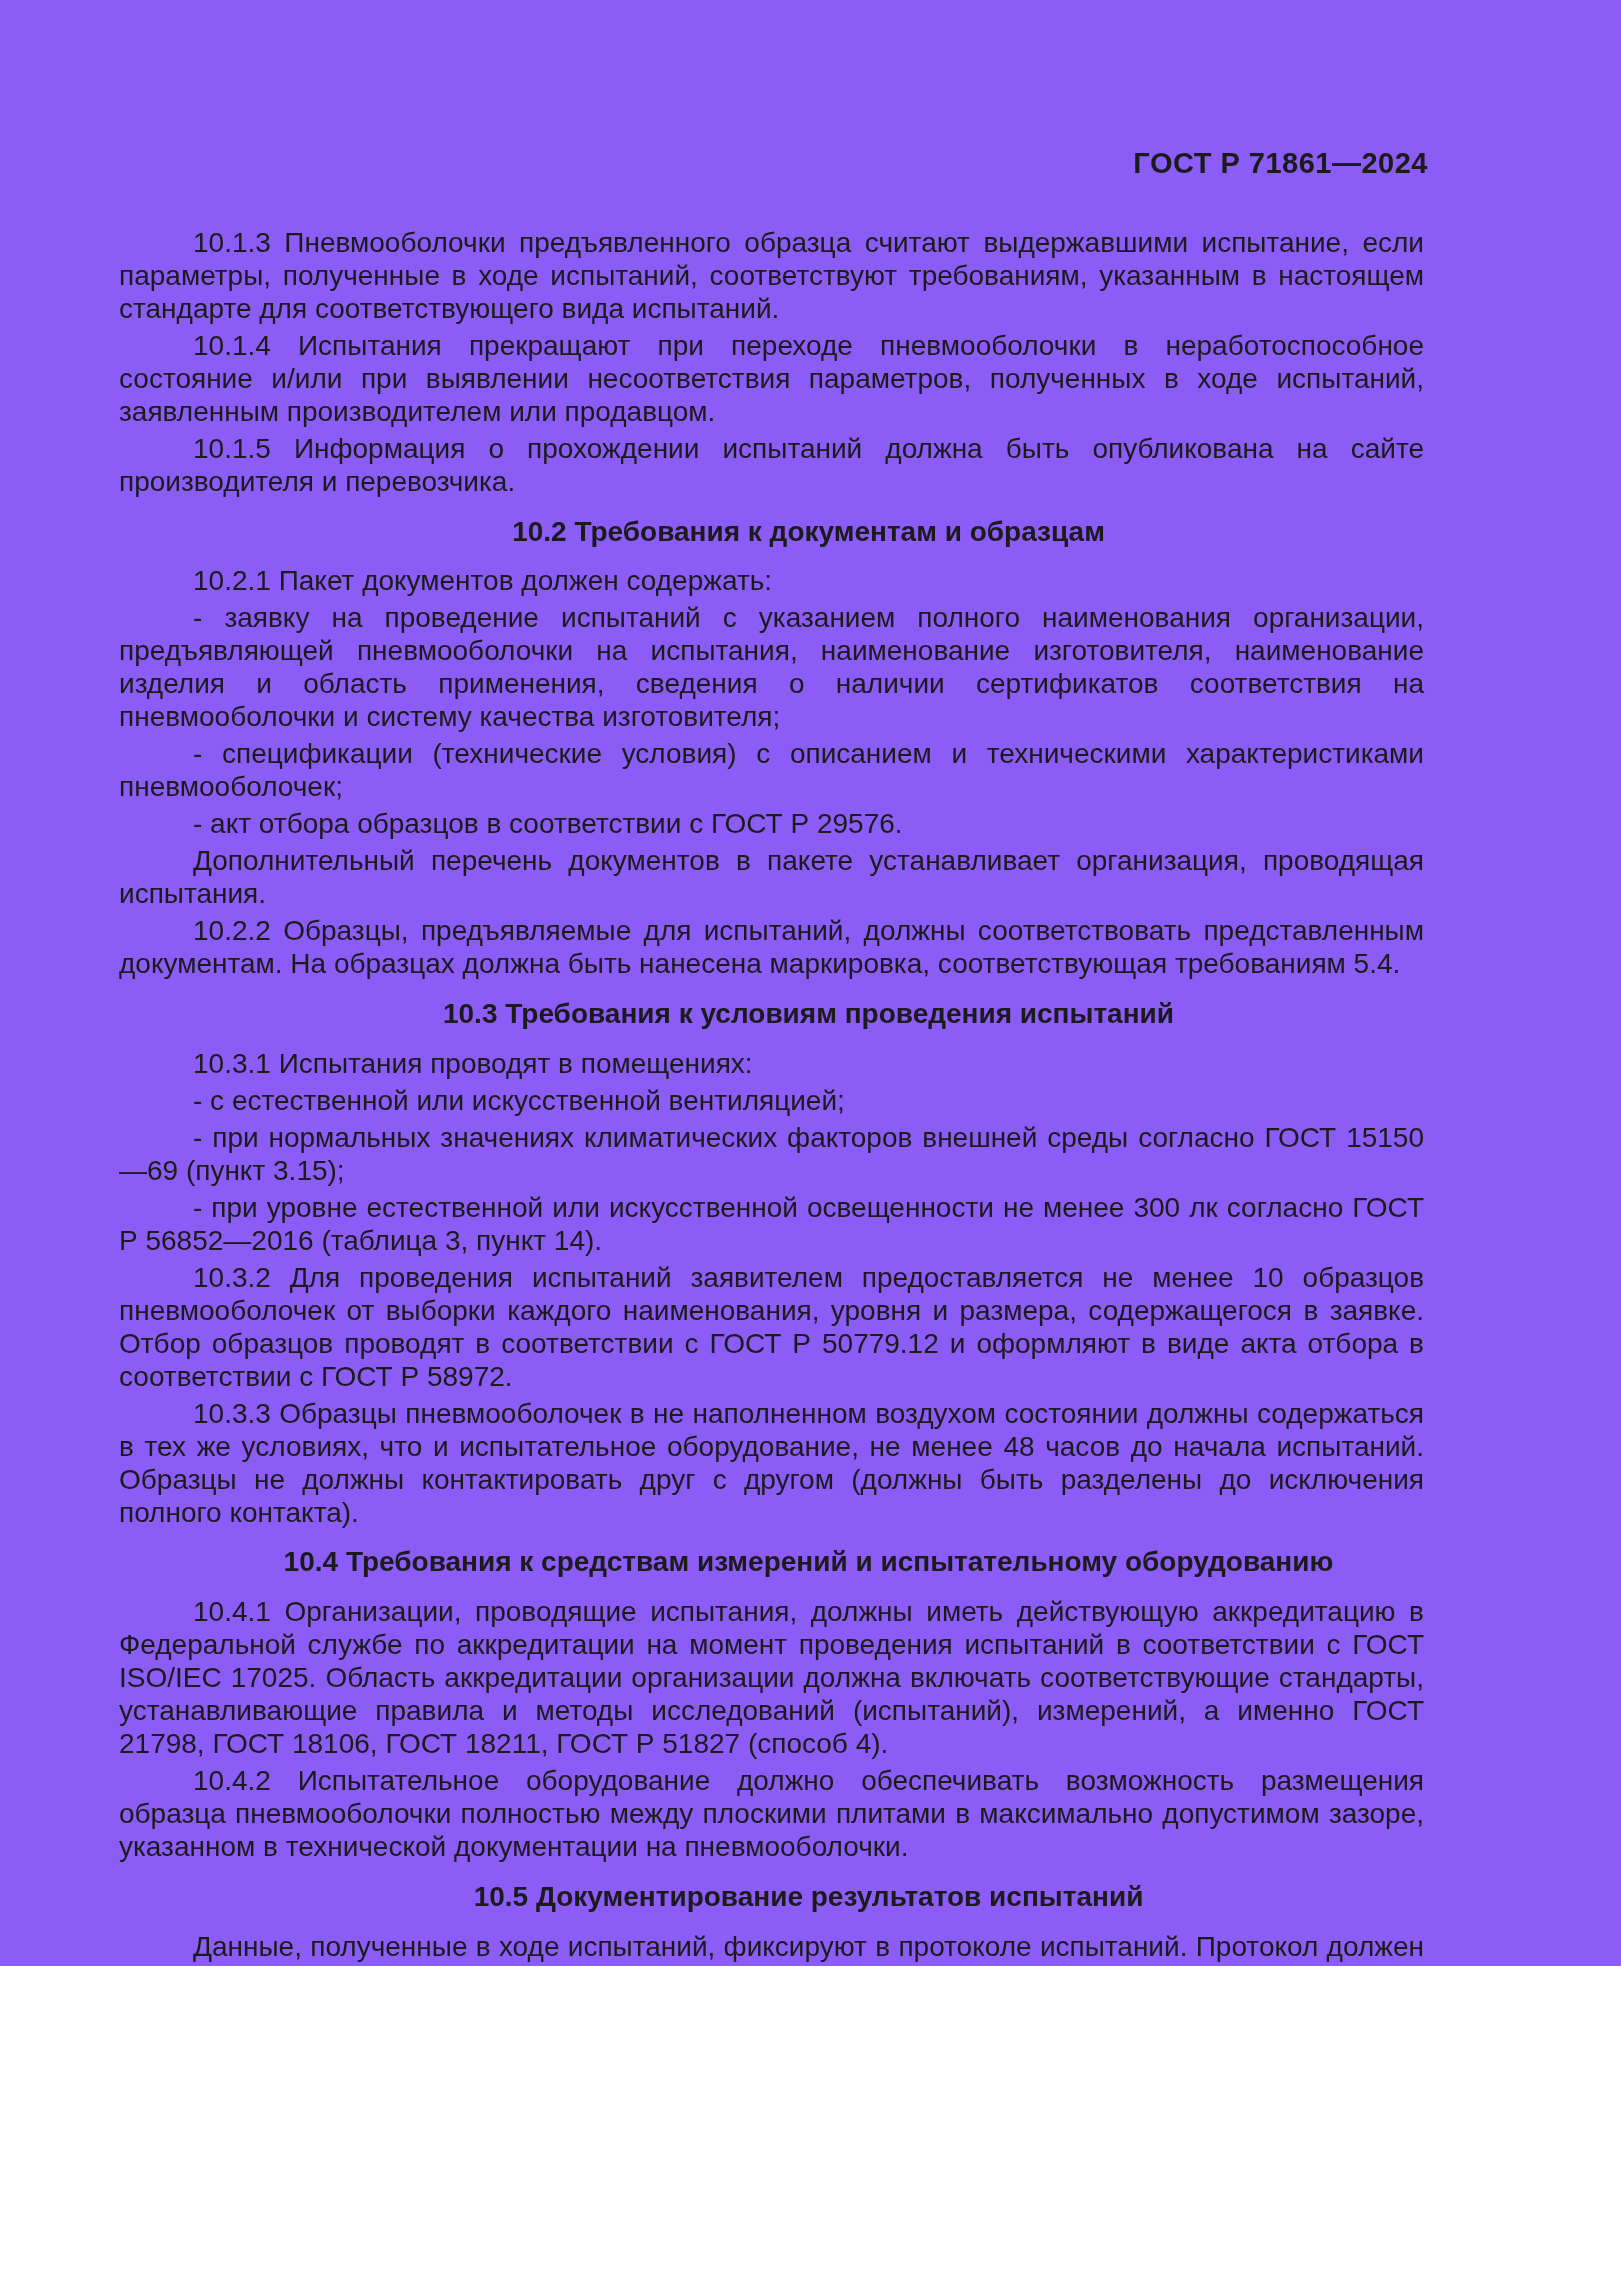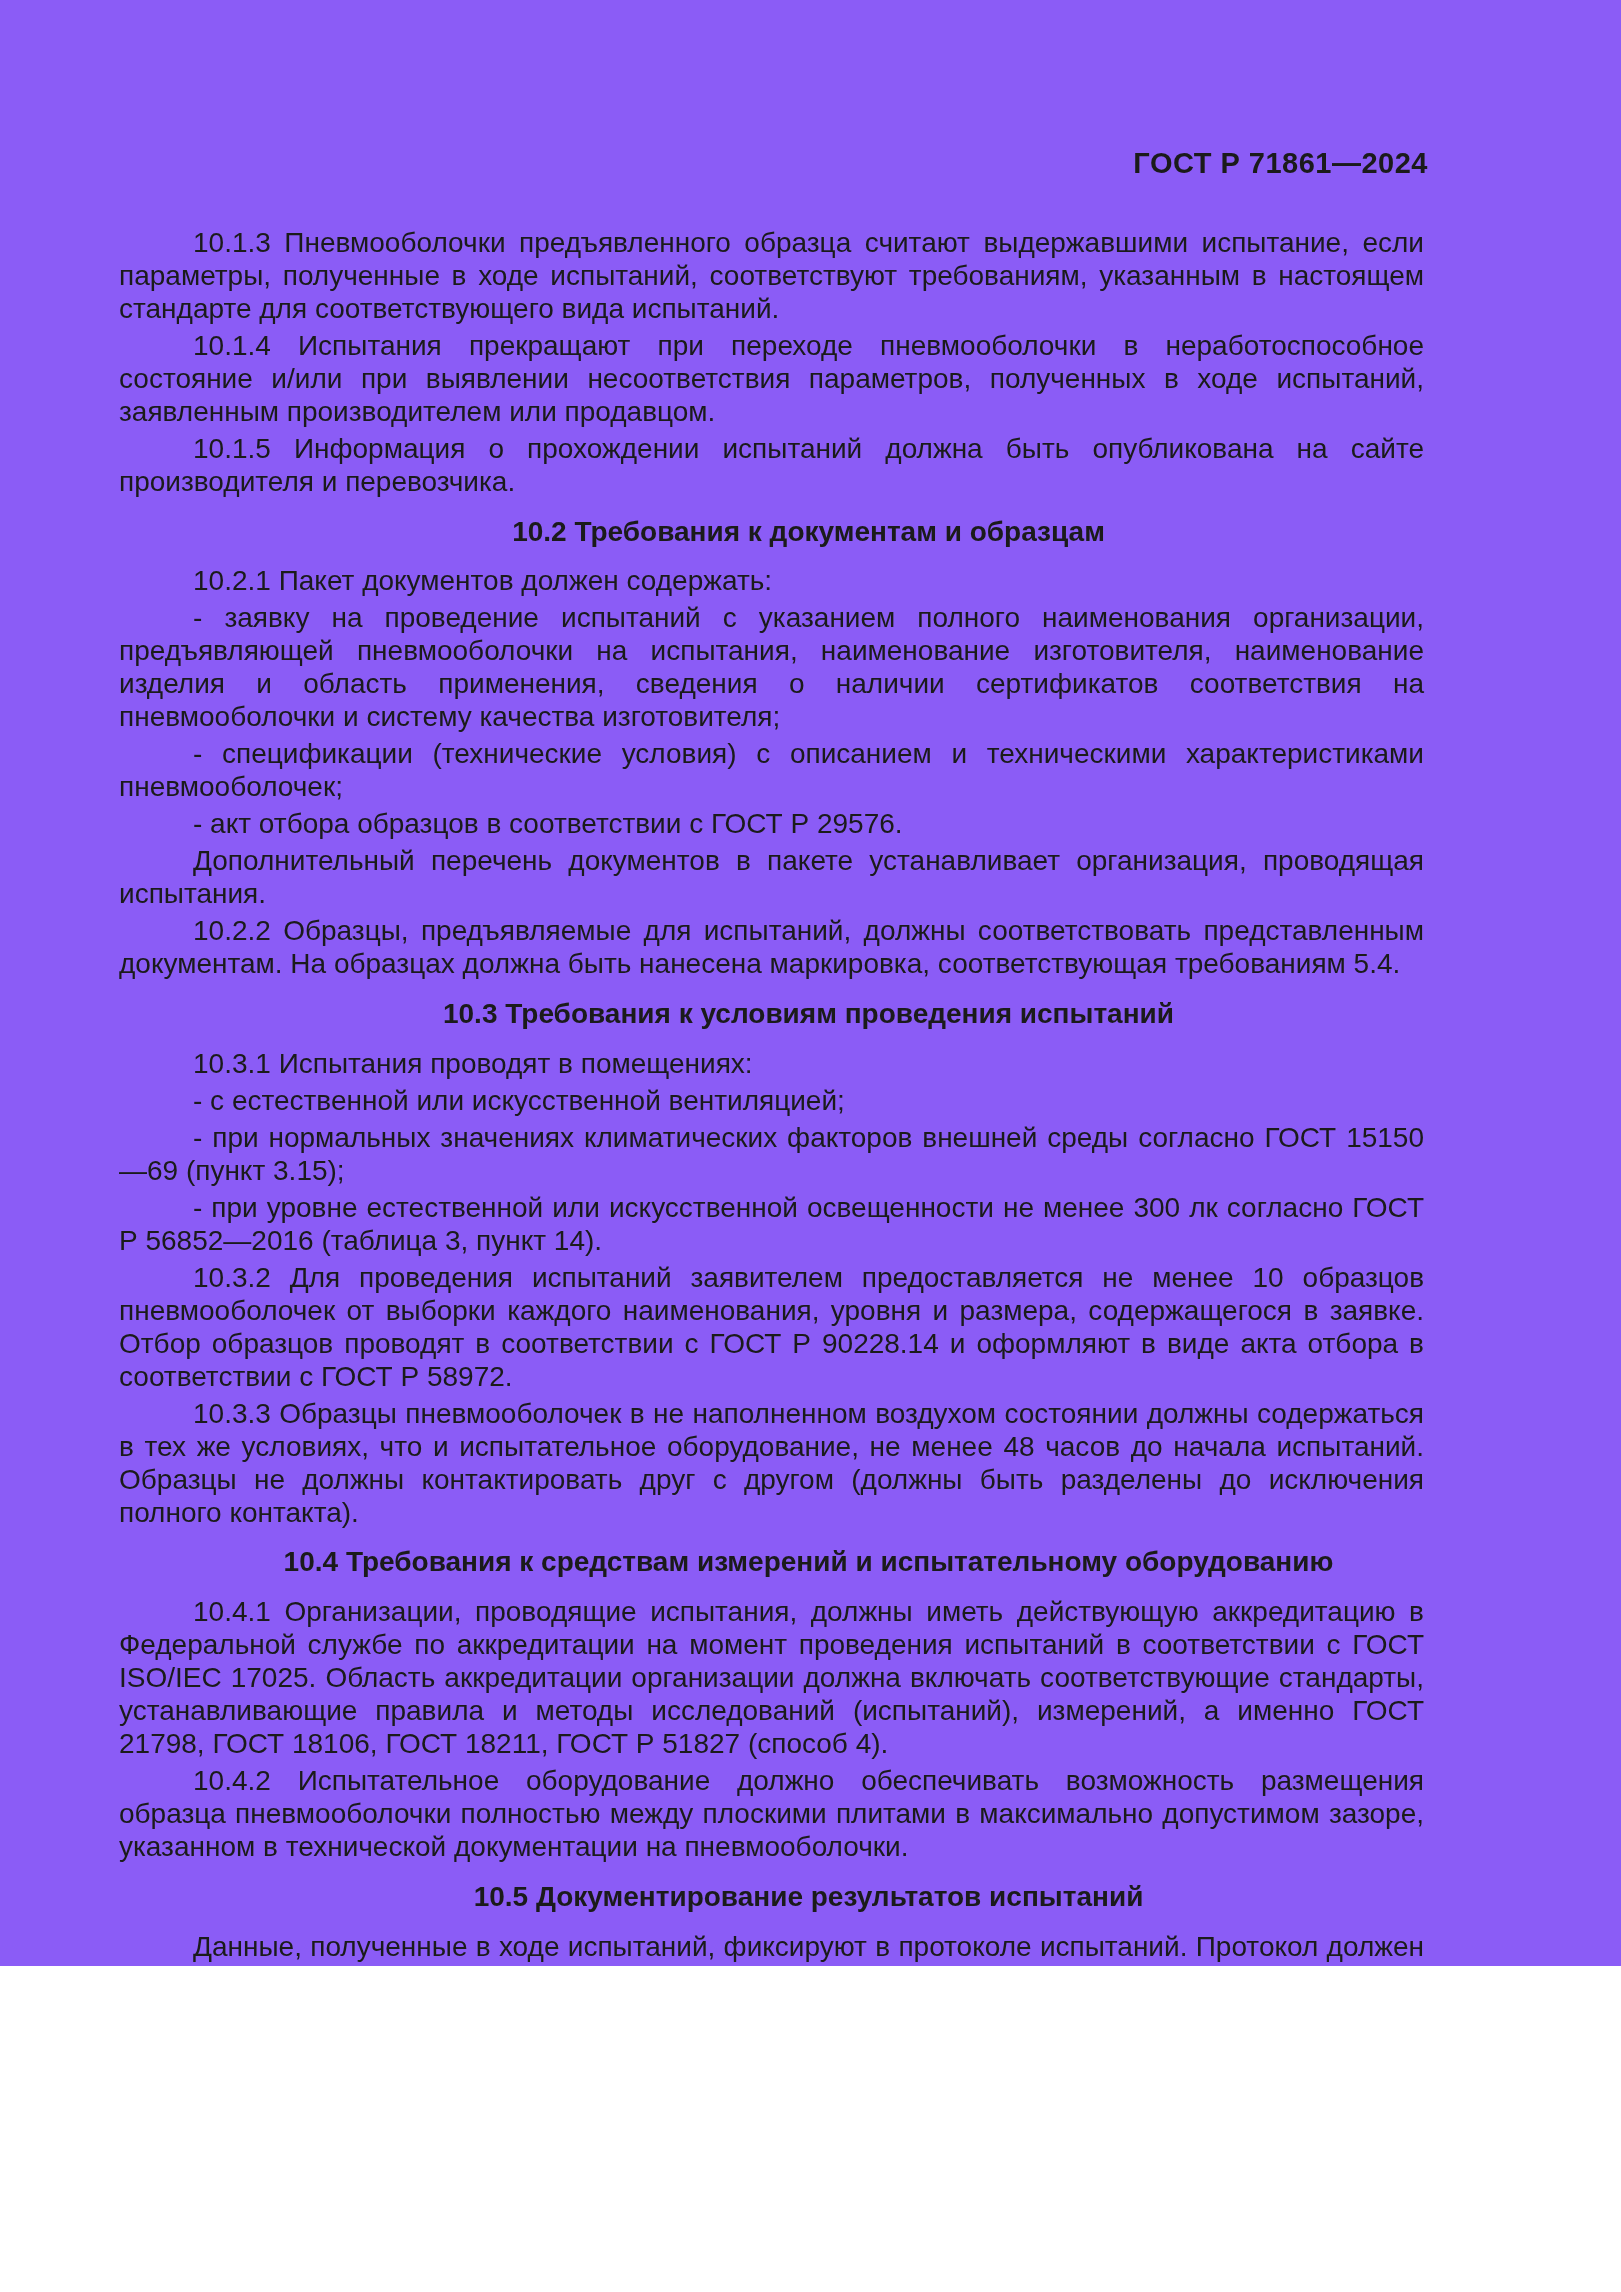--- a/index.html
+++ b/index.html
@@ -71,21 +71,21 @@
     <p>- заявку на проведение испытаний с указанием полного наименования организации, предъявляющей пневмооболочки на испытания, наименование изготовителя, наименование изделия и область применения, сведения о наличии сертификатов соответствия на пневмооболочки и систему качества изготовителя;</p>
     <p>- спецификации (технические условия) с описанием и техническими характеристиками пневмооболочек;</p>
     <p>- акт отбора образцов в соответствии с ГОСТ Р 29576.</p>
     <p>Дополнительный перечень документов в пакете устанавливает организация, проводящая испытания.</p>
     <p>10.2.2 Образцы, предъявляемые для испытаний, должны соответствовать представленным документам. На образцах должна быть нанесена маркировка, соответствующая требованиям 5.4.</p>
     <p class="heading">10.3 Требования к условиям проведения испытаний</p>
     <p>10.3.1 Испытания проводят в помещениях:</p>
     <p>- с естественной или искусственной вентиляцией;</p>
     <p>- при нормальных значениях климатических факторов внешней среды согласно ГОСТ 15150—69 (пункт 3.15);</p>
     <p>- при уровне естественной или искусственной освещенности не менее 300 лк согласно ГОСТ Р 56852—2016 (таблица 3, пункт 14).</p>
-    <p>10.3.2 Для проведения испытаний заявителем предоставляется не менее 10 образцов пневмооболочек от выборки каждого наименования, уровня и размера, содержащегося в заявке. Отбор образцов проводят в соответствии с ГОСТ Р 90228.14 и оформляют в виде акта отбора в соответствии с ГОСТ Р 58972.</p>
+    <p>10.3.2 Для проведения испытаний заявителем предоставляется не менее 10 образцов пневмооболочек от выборки каждого наименования, уровня и размера, содержащегося в заявке. Отбор образцов проводят в соответствии с ГОСТ Р 50779.12 и оформляют в виде акта отбора в соответствии с ГОСТ Р 58972.</p>
     <p>10.3.3 Образцы пневмооболочек в не наполненном воздухом состоянии должны содержаться в тех же условиях, что и испытательное оборудование, не менее 48 часов до начала испытаний. Образцы не должны контактировать друг с другом (должны быть разделены до исключения полного контакта).</p>
     <p class="heading">10.4 Требования к средствам измерений и испытательному оборудованию</p>
     <p>10.4.1 Организации, проводящие испытания, должны иметь действующую аккредитацию в Федеральной службе по аккредитации на момент проведения испытаний в соответствии с ГОСТ ISO/IEC 17025. Область аккредитации организации должна включать соответствующие стандарты, устанавливающие правила и методы исследований (испытаний), измерений, а именно ГОСТ 21798, ГОСТ 18106, ГОСТ 18211, ГОСТ Р 51827 (способ 4).</p>
     <p>10.4.2 Испытательное оборудование должно обеспечивать возможность размещения образца пневмооболочки полностью между плоскими плитами в максимально допустимом зазоре, указанном в технической документации на пневмооболочки.</p>
     <p class="heading">10.5 Документирование результатов испытаний</p>
     <p>Данные, полученные в ходе испытаний, фиксируют в протоколе испытаний. Протокол должен содержать следующую информацию:</p>
     <p>- наименование заявителя;</p>
   </div>
 
   <div class="page-number">11</div>

